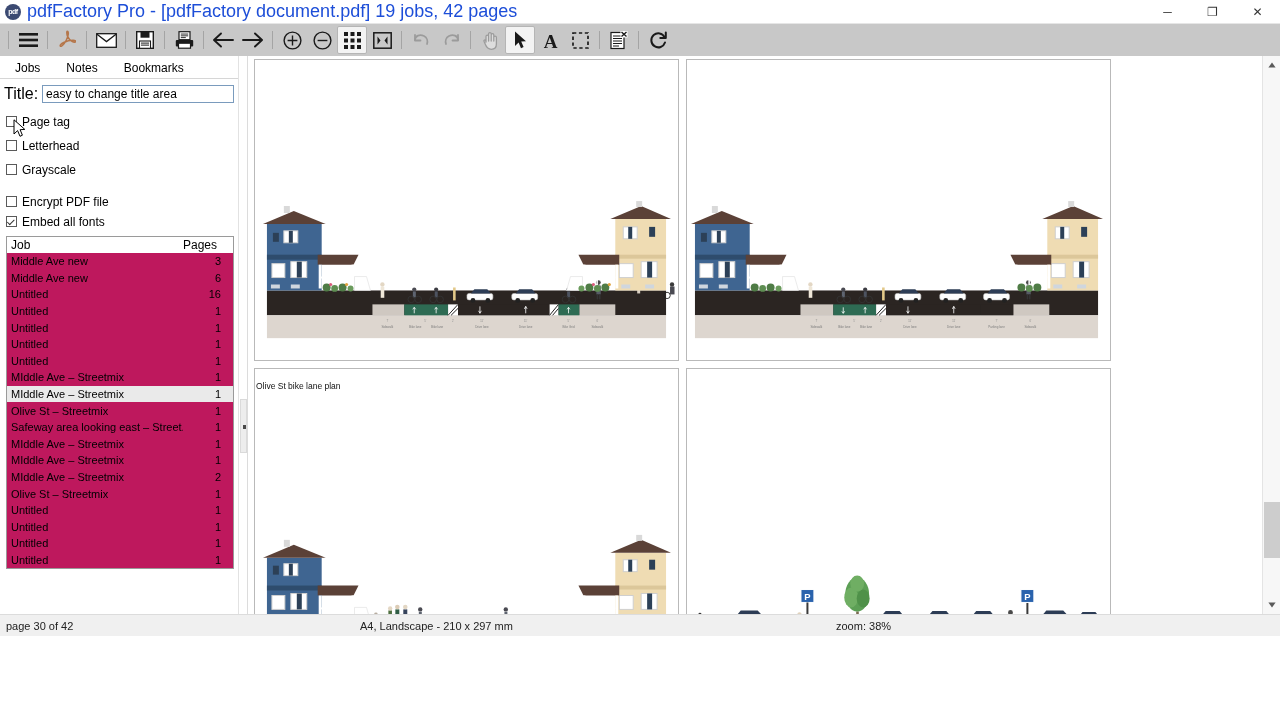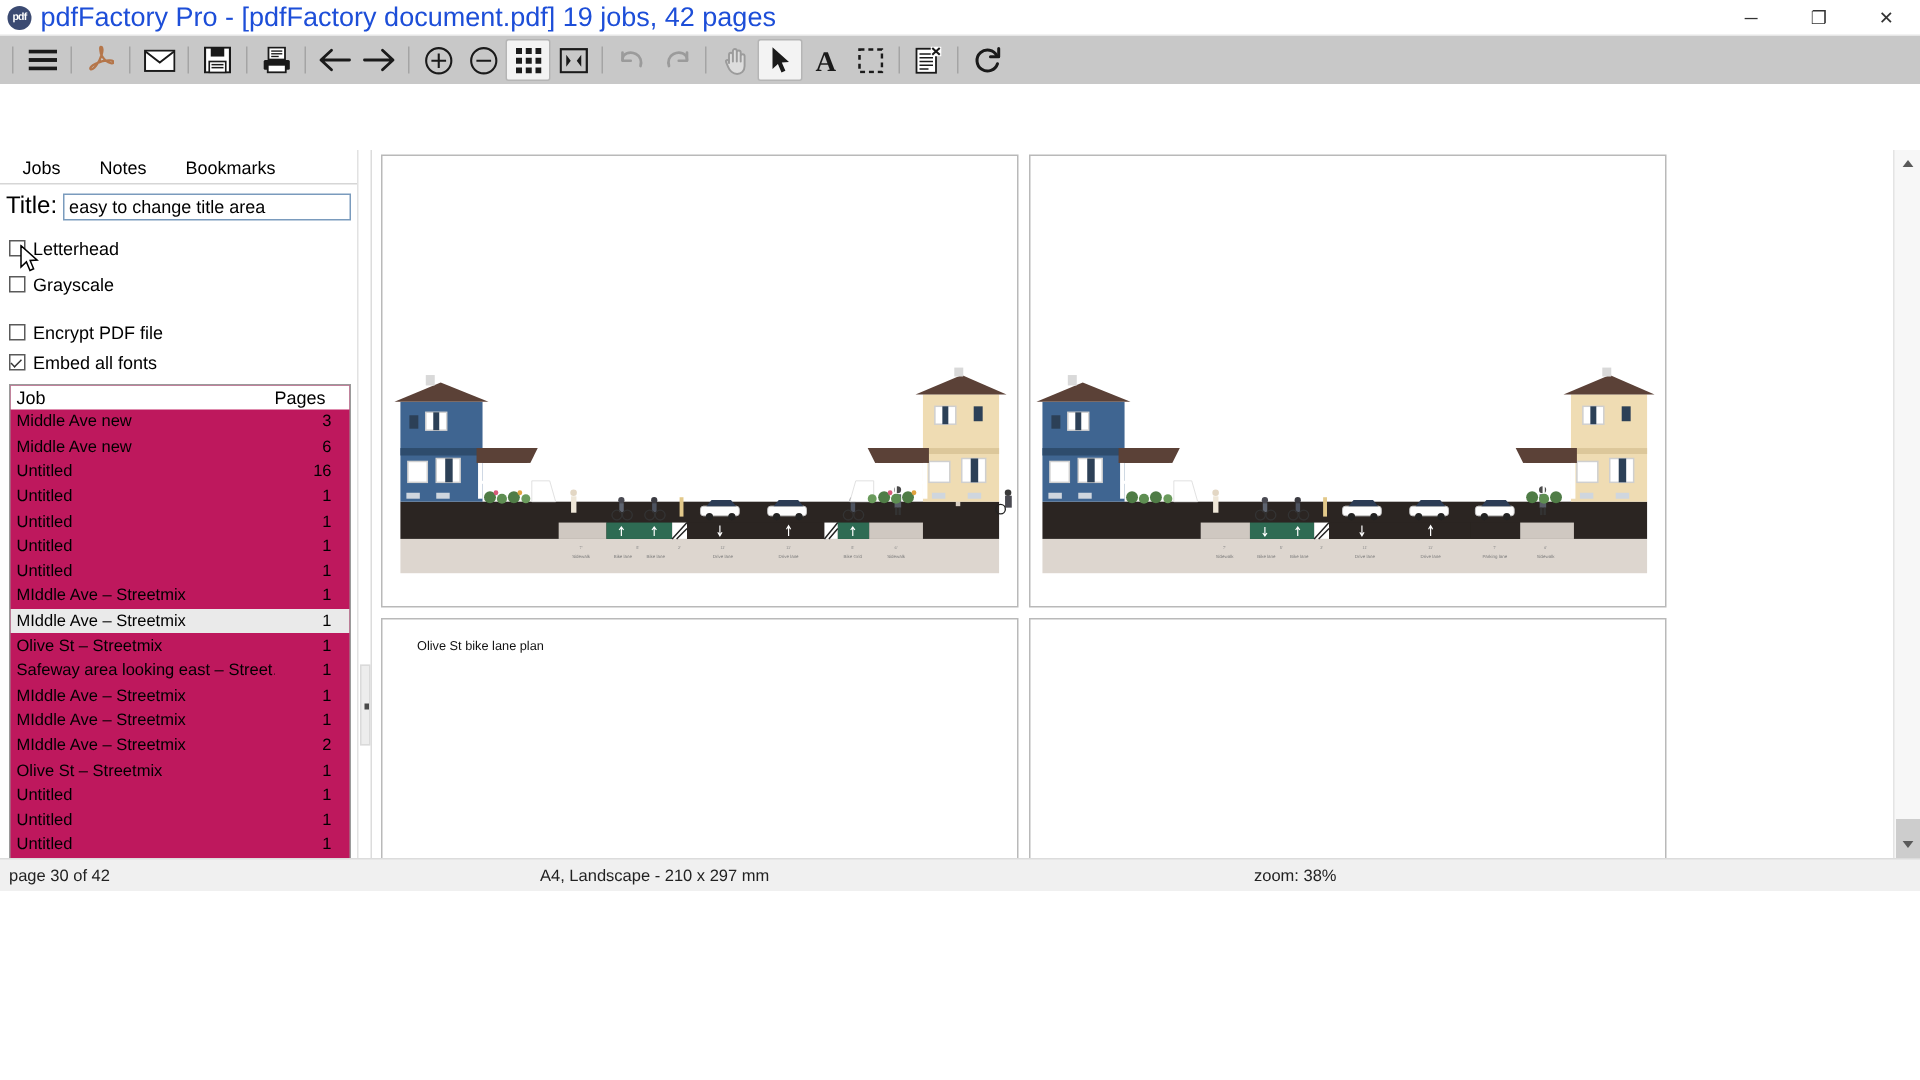--- a/index.html
+++ b/index.html
@@ -38,21 +38,21 @@
     width:30px; height:28px; display:flex; align-items:center; justify-content:center;
     color:#1a1a1a; position:relative;
   }
   .tb svg { display:block; }
   .tb.sel { background:#f3f3f3; border:1px solid #b5b5b5; border-radius:2px; }
   .tb.dis { opacity:0.38; }
   .sep { width:9px; height:28px; display:flex; align-items:center; justify-content:center; }
   .sep::before { content:""; width:1px; height:18px; background:#a4a4a4; }
 
   
-  .main { display:flex; height:472px; background:#fff;margin-top:44px; }
+  .main { display:flex; height:558px; background:#fff; }
 
   
   .sidebar { width:238px; background:#fff; position:relative; flex:none; }
   .tabs { display:flex; height:22px; padding-left:2px; align-items:flex-end; }
   .tab {
     padding:3px 12px 3px 12px; font-size:12px; color:#000;
     border:1px solid transparent; border-bottom:none; background:transparent;
   }
   .tab.active { background:#fff; }
   .tabstrip-line { height:1px; background:#d6d6d6; }
@@ -117,21 +117,21 @@
     position:absolute; left:0; top:0; right:18px; bottom:0;
     padding:3px 7px 0 6px;
   }
   .prow { display:flex; gap:7px; margin-bottom:7px; }
   .page {
     background:#fff; border:1px solid #b9b9b9; position:relative; overflow:hidden;
     width:425px; height:302px; flex:none;
   }
   .page.short { height:40px; }
   .page-title {
-    position:absolute; left:23px; top:12px; font-size:8.5px; color:#111;
+    position:absolute; left:1px; top:12px; font-size:8.5px; color:#111;
     font-family:"Liberation Sans", sans-serif;
   }
 
   
   .vscroll {
     position:absolute; right:0; top:0; width:18px; bottom:0;
     background:#f7f7f7; border-left:1px solid #e4e4e4;
   }
   .vs-arrow {
     width:18px; height:18px; display:flex; align-items:center; justify-content:center;
@@ -346,20 +346,24 @@
       <div class="tab">Bookmarks</div>
     </div>
     <div class="tabstrip-line"></div>
 
     <div class="title-row">
       <div class="title-label">Title:</div>
       <input class="title-input" type="text" value="easy to change title area" style="">
     </div>
 
     <div class="checks">
+      <div class="chk">
+        <span class="box"></span>
+        <span>Page tag</span>
+      </div>
       <div class="chk">
         <span class="box"></span>
         <span>Letterhead</span>
       </div>
       <div class="chk">
         <span class="box"></span>
         <span>Grayscale</span>
       </div>
       <div class="gap"></div>
       <div class="chk tight">

